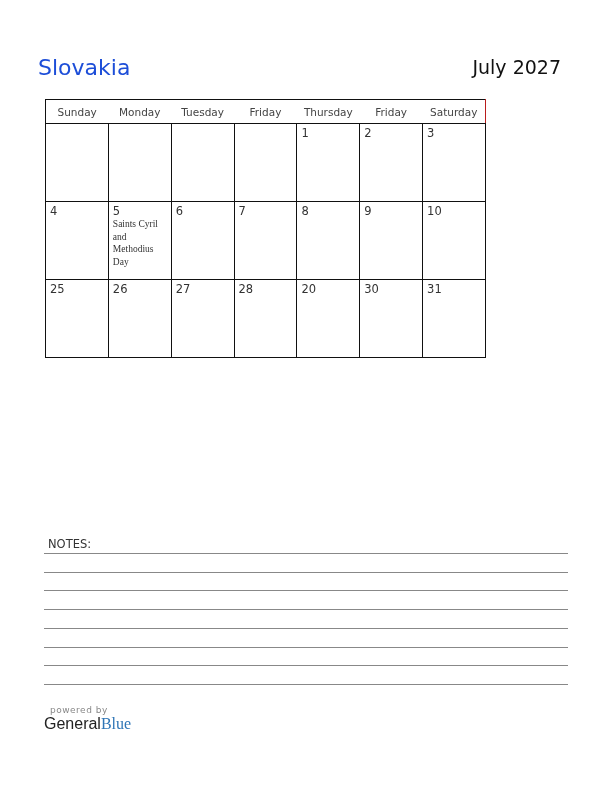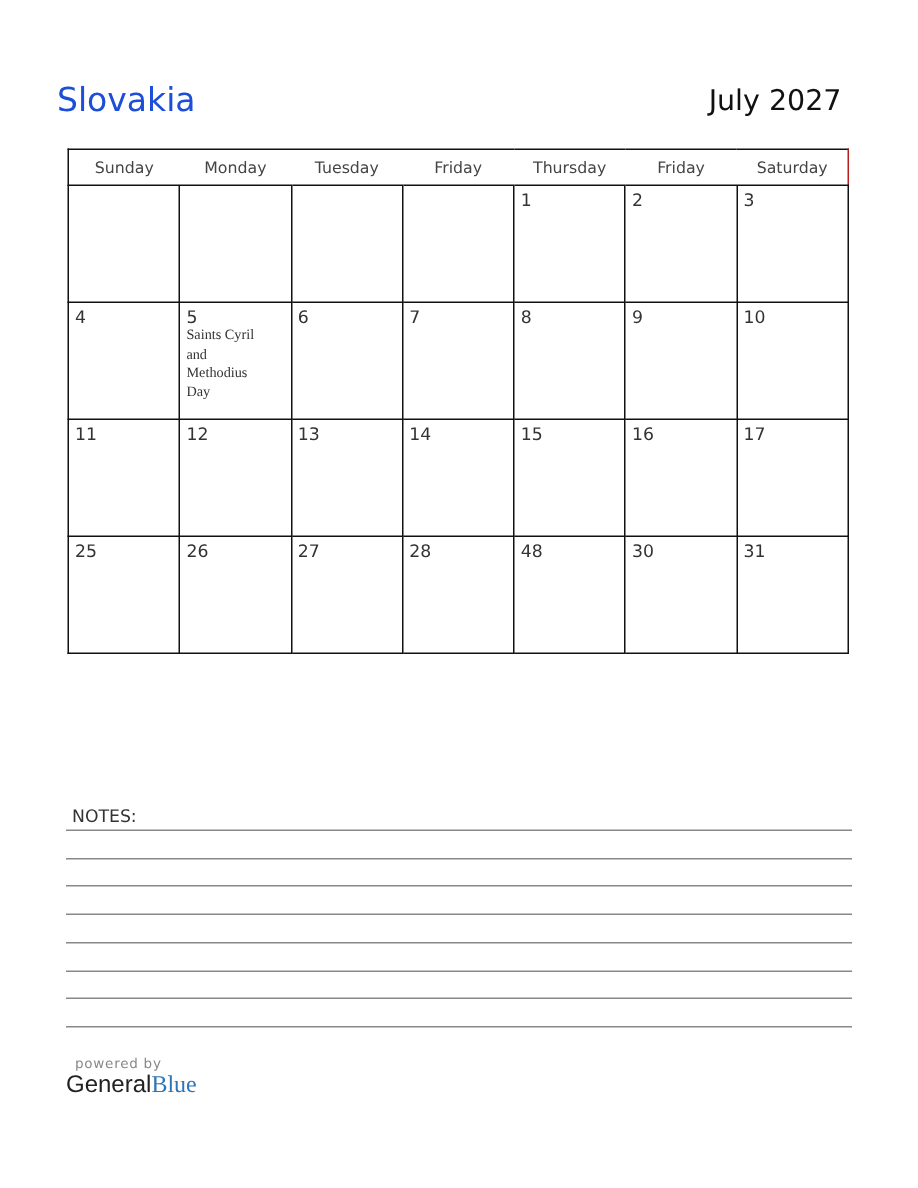--- a/index.html
+++ b/index.html
@@ -1,19 +1,19 @@
 <!DOCTYPE html>
 <html><head>
 <meta charset="utf-8">
 <style>
   html, body { margin: 0; padding: 0; background: #ffffff; }
   body { width: 612px; height: 792px; position: relative; font-family: "DejaVu Sans", sans-serif; color: #222; overflow: hidden; }
   .country { position: absolute; left: 38px; top: 55px; font-size: 22px; color: #1d4ed8; }
   .month { position: absolute; right: 51px; top: 56px; font-size: 19px; color: #111; }
-  table.cal { position: absolute; left: 45px; top: 99px; width: 521px; border-collapse: collapse; table-layout: fixed; }
+  table.cal { position: absolute; left: 45px; top: 99px; width: 441px; border-collapse: collapse; table-layout: fixed; }
   table.cal th { height: 23px; font-weight: normal; font-size: 10.5px; color: #444; border-top: 1px solid #111; border-bottom: 1px solid #111; text-align: center; padding: 0; }
   table.cal th:first-child { border-left: 1px solid #111; }
   table.cal th:last-child { border-right: 1px solid #b91c1c; }
   table.cal td { border: 1px solid #111; vertical-align: top; padding: 2px 4px; height: 73px; }
   .daynum { font-size: 11.5px; color: #333; display: block; line-height: 14px; }
   .holiday { font-size: 9.5px; color: #333; display: block; line-height: 12.5px; margin-top: 0px; font-family: Liberation Serif, serif; }
   .notes-label { position: absolute; left: 48px; top: 537px; font-size: 11.5px; color: #333; }
   .note-line { position: absolute; left: 44px; width: 524px; height: 0; border-top: 1px solid #888; }
   .logo { position: absolute; left: 44px; top: 705px; }
   .powered { font-size: 9px; color: #888; margin-left: 6px; letter-spacing: 0.5px; }
@@ -81,56 +81,33 @@
         </td>
         <td>
           <span class="daynum">9</span>
         </td>
         <td>
           <span class="daynum">10</span>
         </td>
       </tr>
       <tr>
         <td>
-          <span class="daynum">11</span>
-        </td>
-        <td>
-          <span class="daynum">12</span>
-        </td>
-        <td>
-          <span class="daynum">13</span>
-        </td>
-        <td>
-          <span class="daynum">14</span>
-        </td>
-        <td>
-          <span class="daynum">15</span>
-        </td>
-        <td>
-          <span class="daynum">16</span>
-        </td>
-        <td>
-          <span class="daynum">17</span>
-        </td>
-      </tr>
-      <tr>
-        <td>
           <span class="daynum">25</span>
         </td>
         <td>
           <span class="daynum">26</span>
         </td>
         <td>
           <span class="daynum">27</span>
         </td>
         <td>
           <span class="daynum">28</span>
         </td>
         <td>
-          <span class="daynum">48</span>
+          <span class="daynum">20</span>
         </td>
         <td>
           <span class="daynum">30</span>
         </td>
         <td>
           <span class="daynum">31</span>
         </td>
       </tr>
     </tbody>
 </table>

